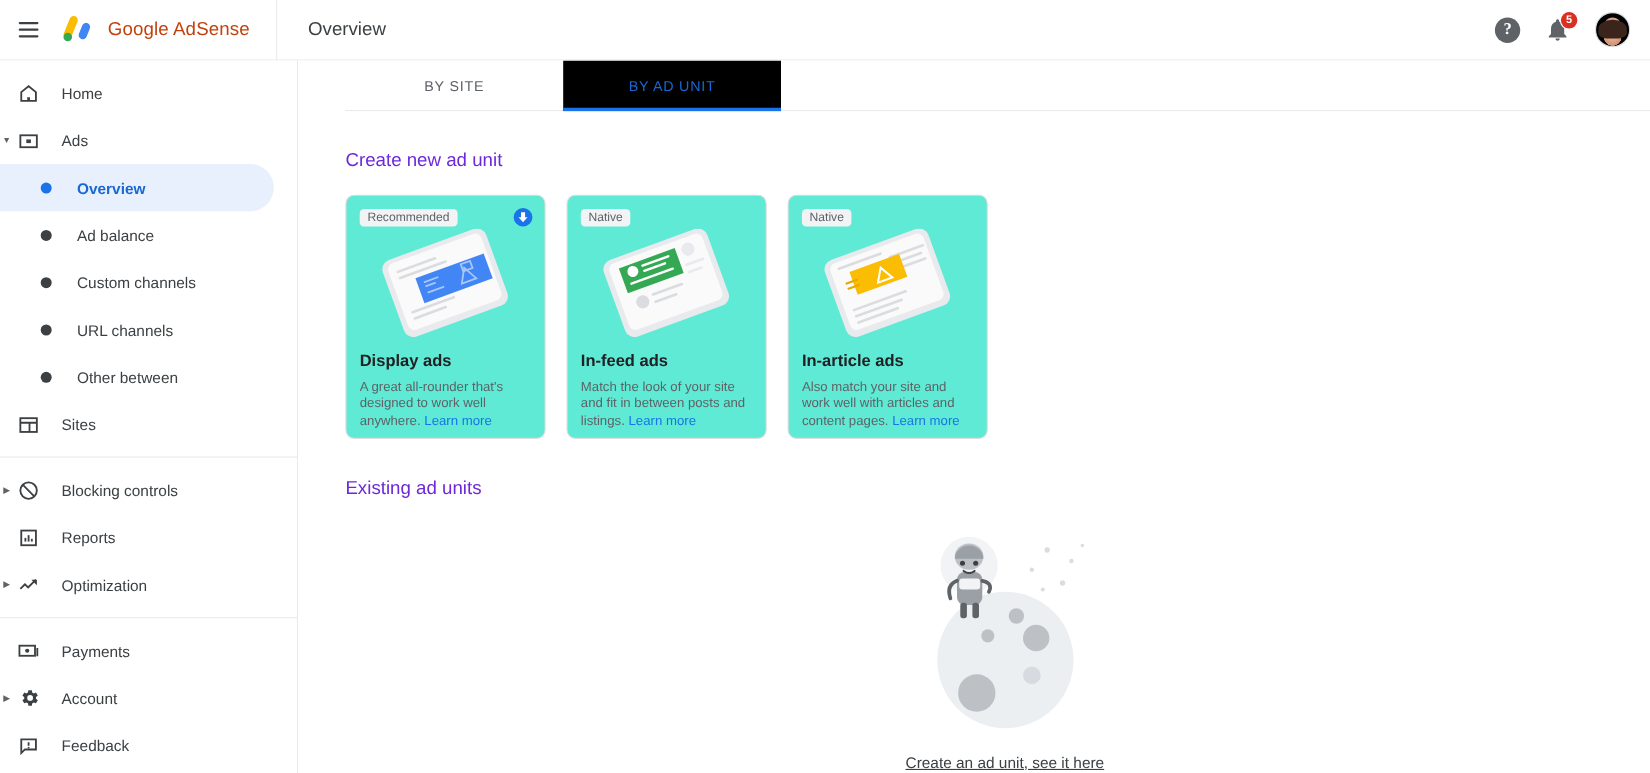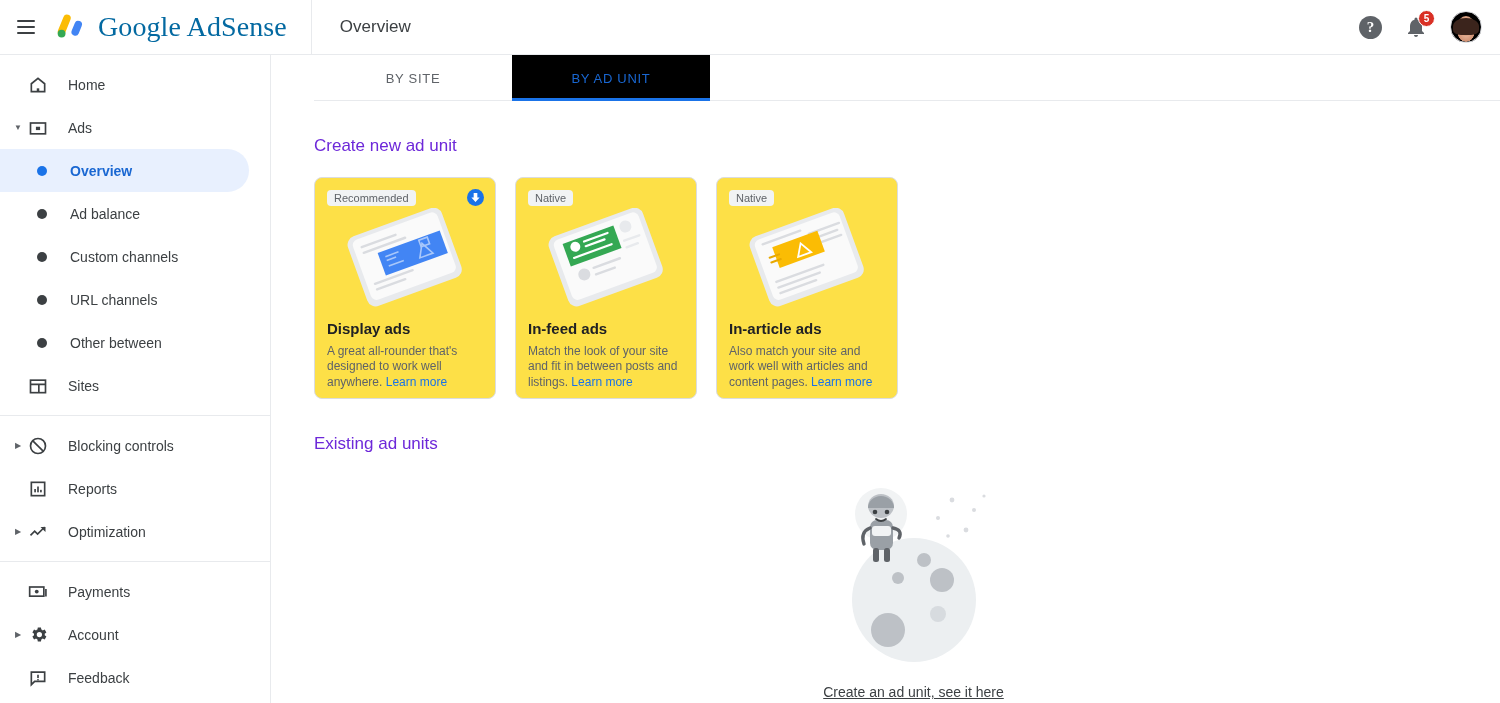--- a/index.html
+++ b/index.html
@@ -21,22 +21,22 @@
   .hamburger {
     width: 24px; height: 24px; margin-left: 14px; margin-right: 16px;
     display: flex; flex-direction: column; justify-content: center; gap: 4px;
     cursor: pointer;
   }
   .hamburger span { display:block; height: 2px; width: 18px; background: #3c4043; border-radius: 1px; margin: 0 auto; }
 
   .brand { display: flex; align-items: center; gap: 10px; }
   .brand-logo { width: 34px; height: 30px; position: relative; }
   .brand-title {
-    font-size: 28px; color: #0369a1; letter-spacing: .1px;
-    font-family: Liberation Serif, serif;
+    font-size: 17px; color: #c2410c; letter-spacing: .1px;
+    font-family: Liberation Sans, sans-serif;
   }
   .topbar-divider {
     width: 1px; height: 55px; background: #e8eaed; margin-left: 24px; margin-right: 0;
   }
   .page-title {
     font-size: 17px; color: #3c4043; margin-left: 28px;
   }
   .topbar-right {
     margin-left: auto; display: flex; align-items: center; gap: 22px; margin-right: 18px;
   }
@@ -73,21 +73,21 @@
 
   
   .sidebar {
     position: absolute; top: 55px; left: 0; width: 271px; height: 648px;
     background: #fff; border-right: 1px solid #e8eaed;
     padding-top: 8px;
     overflow: hidden;
   }
   .nav-item {
     display: flex; align-items: center; height: 43px;
-    padding-left: 12px; cursor: pointer; position: relative;
+    cursor: pointer; position: relative;
     font-size: 14px; color: #3c4043;
   }
   .nav-item .caret {
     width: 12px; font-size: 8px; color: #5f6368; line-height: 1;
     display: flex; align-items: center; justify-content: center;
   }
   .nav-item .navicon {
     width: 24px; height: 24px; margin-left: 2px; margin-right: 18px;
     display: flex; align-items: center; justify-content: center; flex: none;
   }
@@ -124,21 +124,21 @@
     box-shadow: inset 0 -3px 0 #1a73e8;
   }
 
   .section-title {
     font-size: 17px; color: #6d28d9; margin-left: 43px; margin-top: 35px;
   }
 
   .cards { display: flex; gap: 19px; margin-left: 43px; margin-top: 21px; }
   .card {
     width: 182px; height: 222px; border: 1px solid #dadce0; border-radius: 8px;
-    background: #fde047; position: relative; cursor: pointer; padding: 12px;
+    background: #5eead4; position: relative; cursor: pointer; padding: 12px;
     display: flex; flex-direction: column;
   }
   .chip {
     display: inline-block; background: #f1f3f4; color: #5f6368;
     font-size: 11px; border-radius: 4px; padding: 2px 7px; align-self: flex-start;
   }
   .card-badge-icon {
     position: absolute; top: 11px; right: 11px;
     width: 17px; height: 17px; border-radius: 50%; background: #1a73e8;
     display: flex; align-items: center; justify-content: center;

